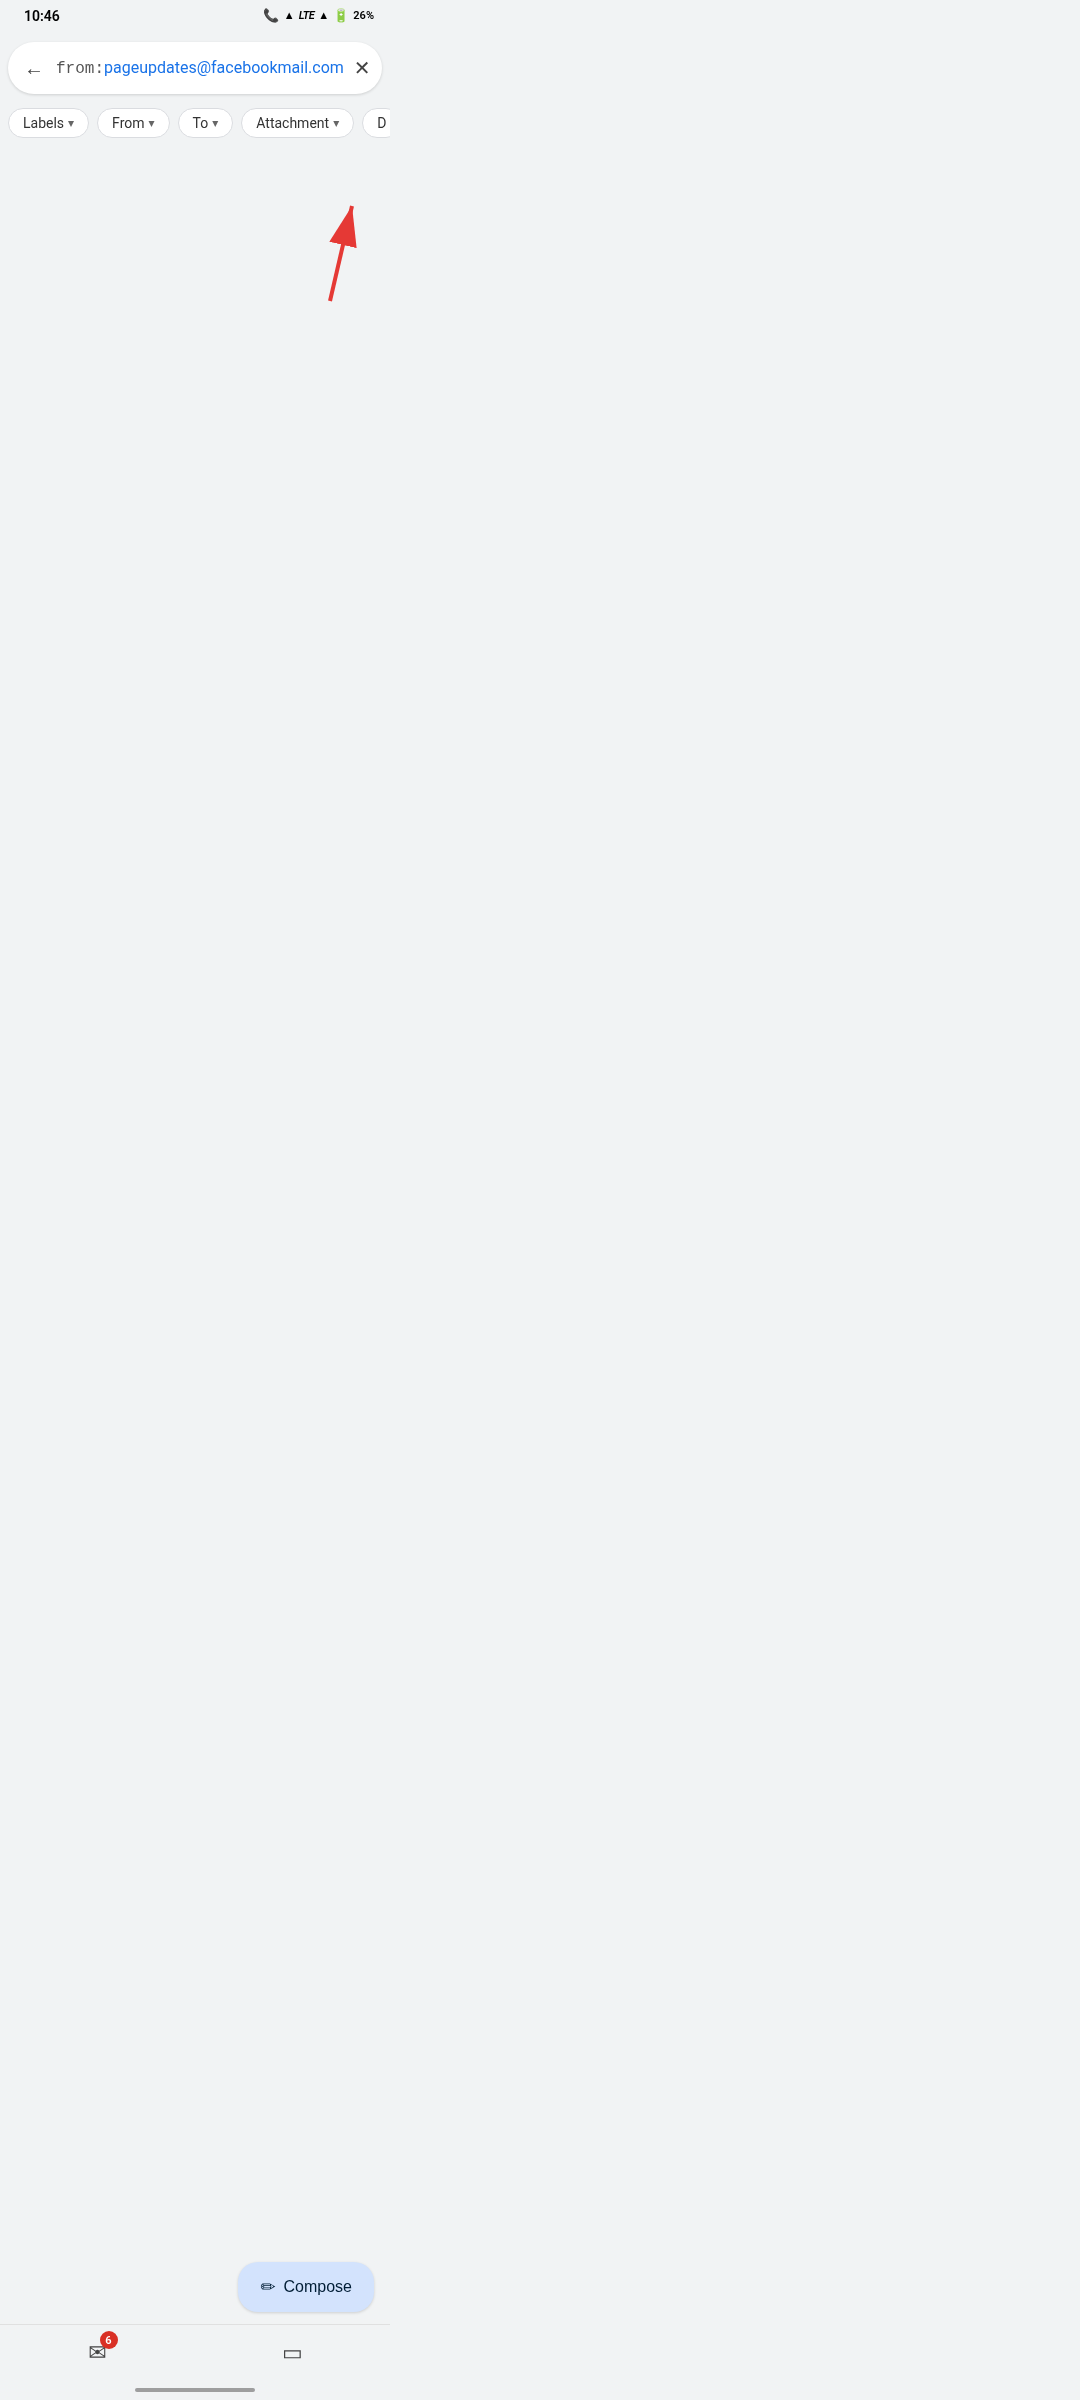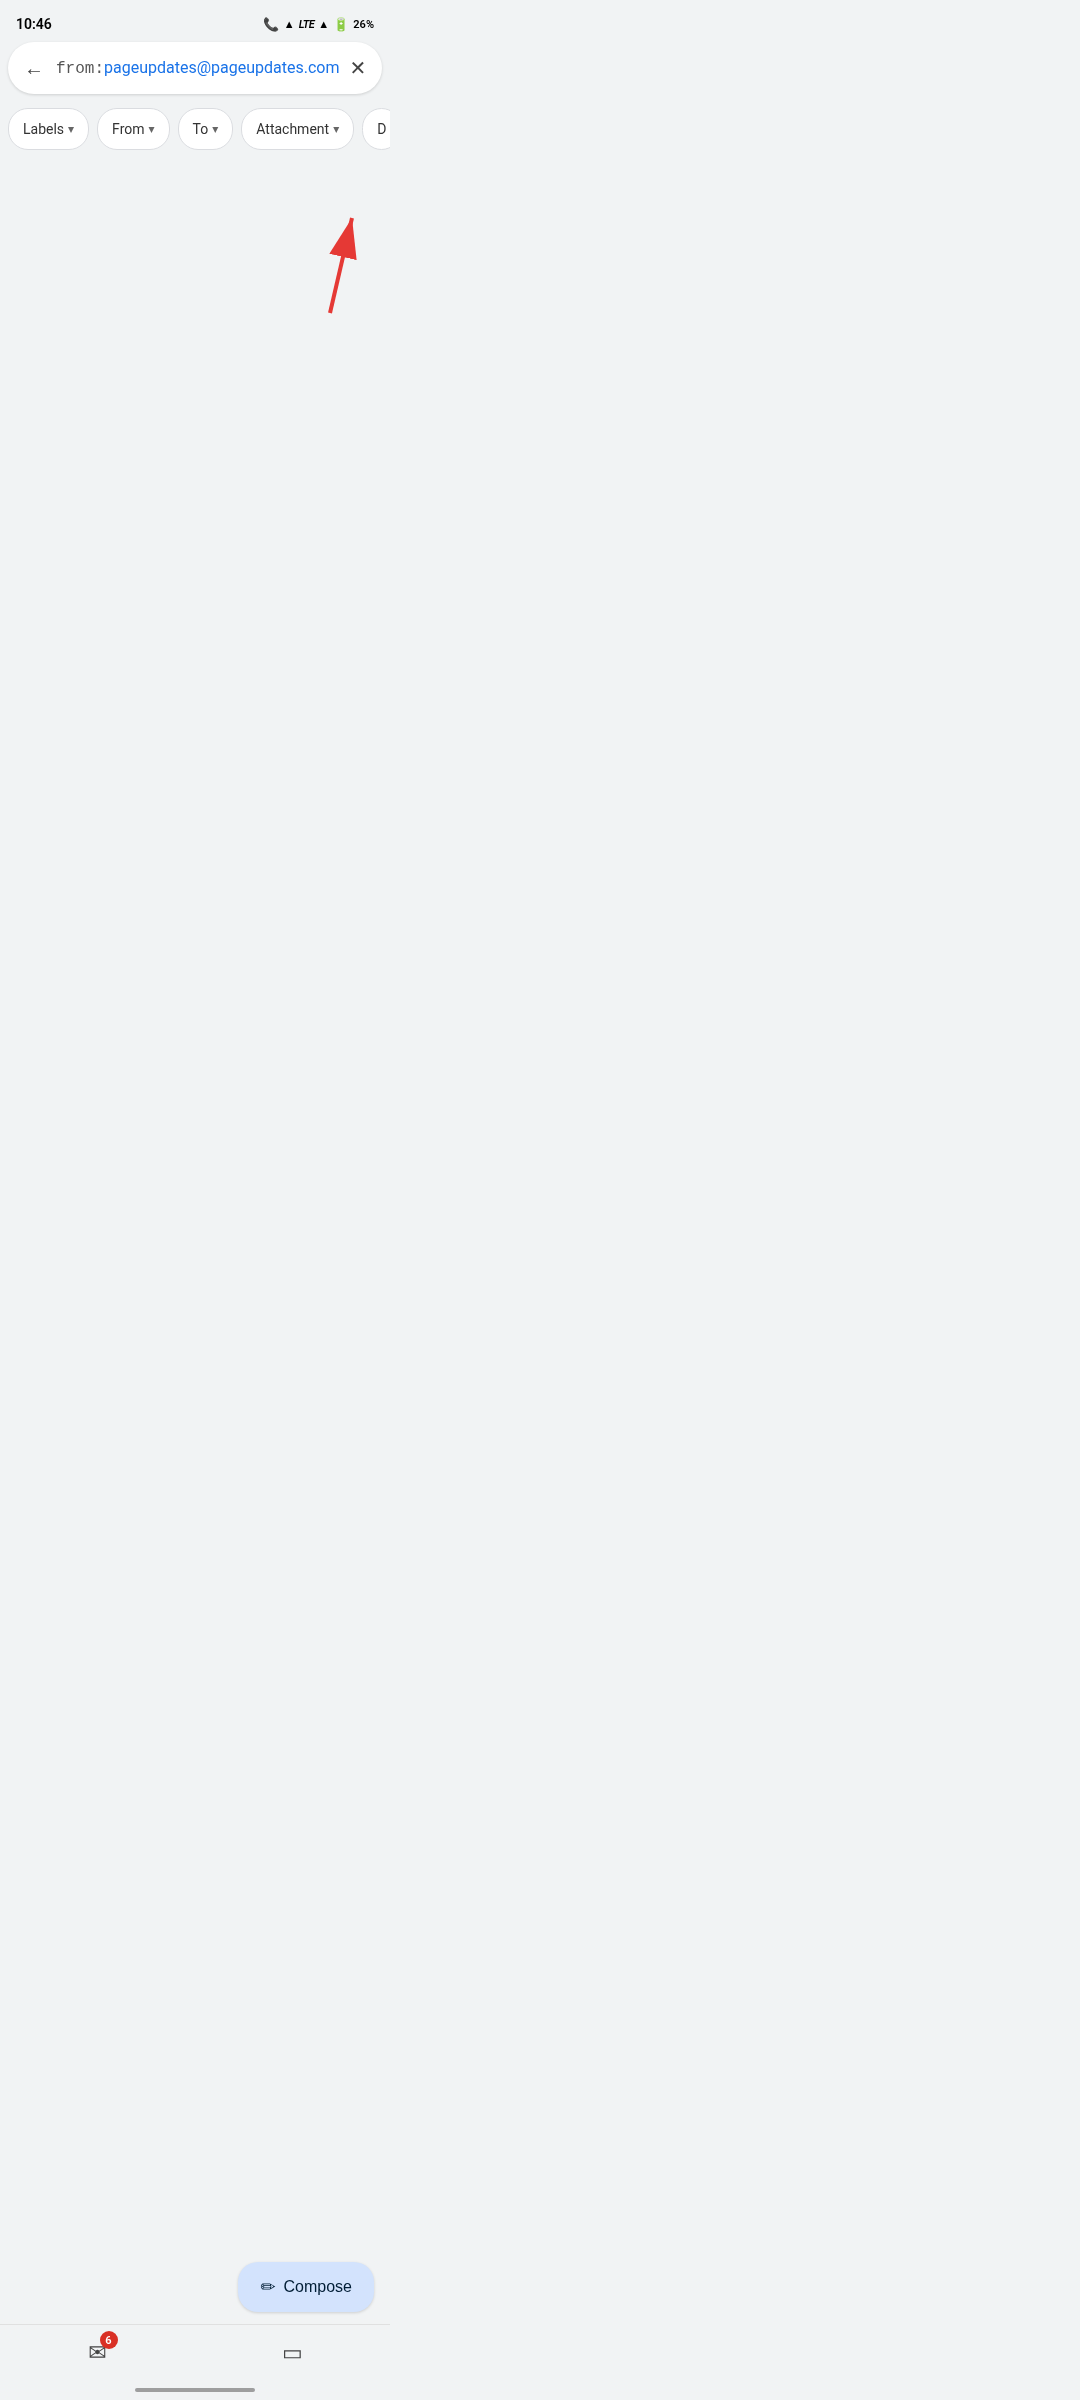--- a/index.html
+++ b/index.html
@@ -15,24 +15,25 @@
       background: #f1f3f4;
       font-family: 'Roboto', Arial, sans-serif;
       overflow-x: hidden;
       position: relative;
     }
 
     
     .status-bar {
       display: flex;
       justify-content: space-between;
-      align-items: flex-end;
+      align-items: flex-start;
       padding: 8px 16px 4px 16px;
       background: #f1f3f4;
       height: 36px;
+      margin-left: 8px;
     }
 
     .status-time {
       font-size: 14px;
       font-weight: 600;
       color: #000;
     }
 
     .status-icons {
       display: flex;
@@ -105,21 +106,21 @@
       overflow-x: auto;
     }
 
     .filter-chip {
       display: flex;
       align-items: center;
       gap: 4px;
       background: #fff;
       border: 1px solid #dadce0;
       border-radius: 20px;
-      padding: 12px 14px;
+      padding: 6px 14px;
       font-size: 14px;
       color: #333;
       cursor: pointer;
       white-space: nowrap;
       font-weight: 400;
     }
 
     .chip-arrow {
       font-size: 12px;
       color: #666;
@@ -261,21 +262,21 @@
     <span class="lte-badge">LTE</span>
     <span>▲</span>
     <span style="font-size:13px;">🔋</span>
     <span class="battery-text">26%</span>
   </div>
 </div>
 
 <div class="search-bar">
   <span class="back-btn">←</span>
   <span class="search-query">
-    <span class="search-prefix">from:</span><span class="search-value">pageupdates@pageupdates.com</span>
+    <span class="search-prefix">from:</span><span class="search-value">pageupdates@facebookmail.com</span>
   </span>
   <span class="close-btn">✕</span>
 </div>
 
 <div class="filter-row">
   <div class="filter-chip">
     <span>Labels</span>
     <span class="chip-arrow">▾</span>
   </div>
   <div class="filter-chip">

